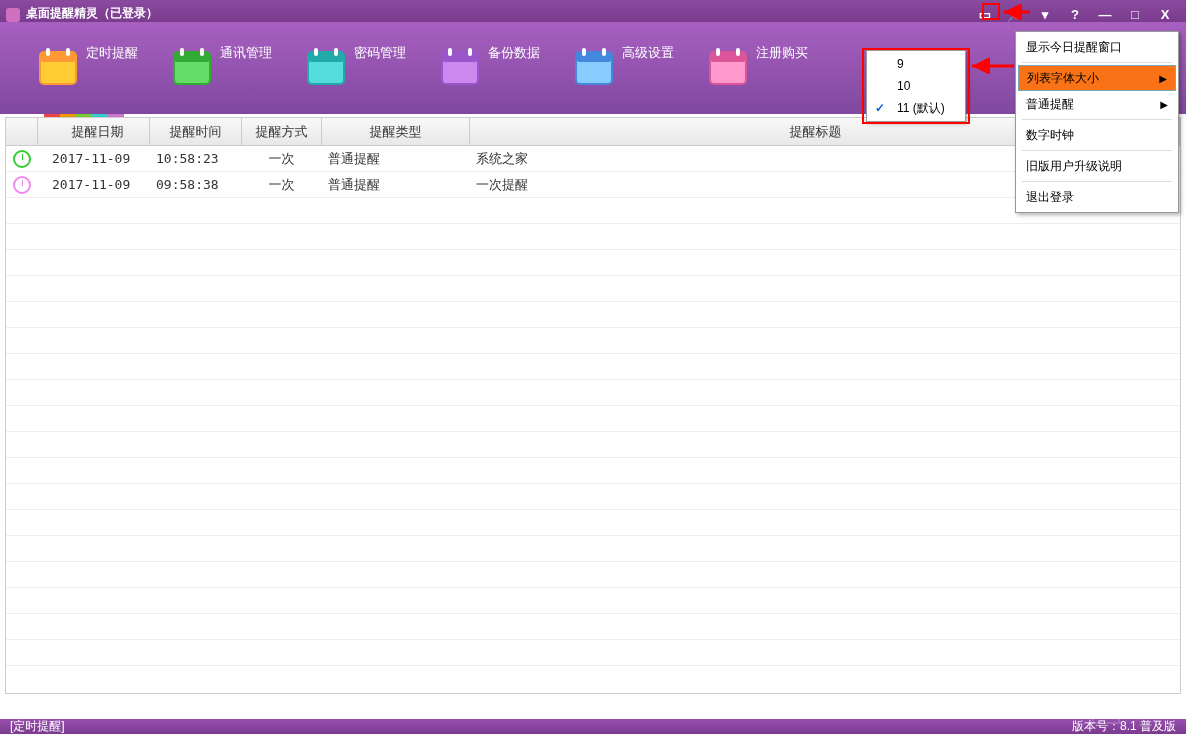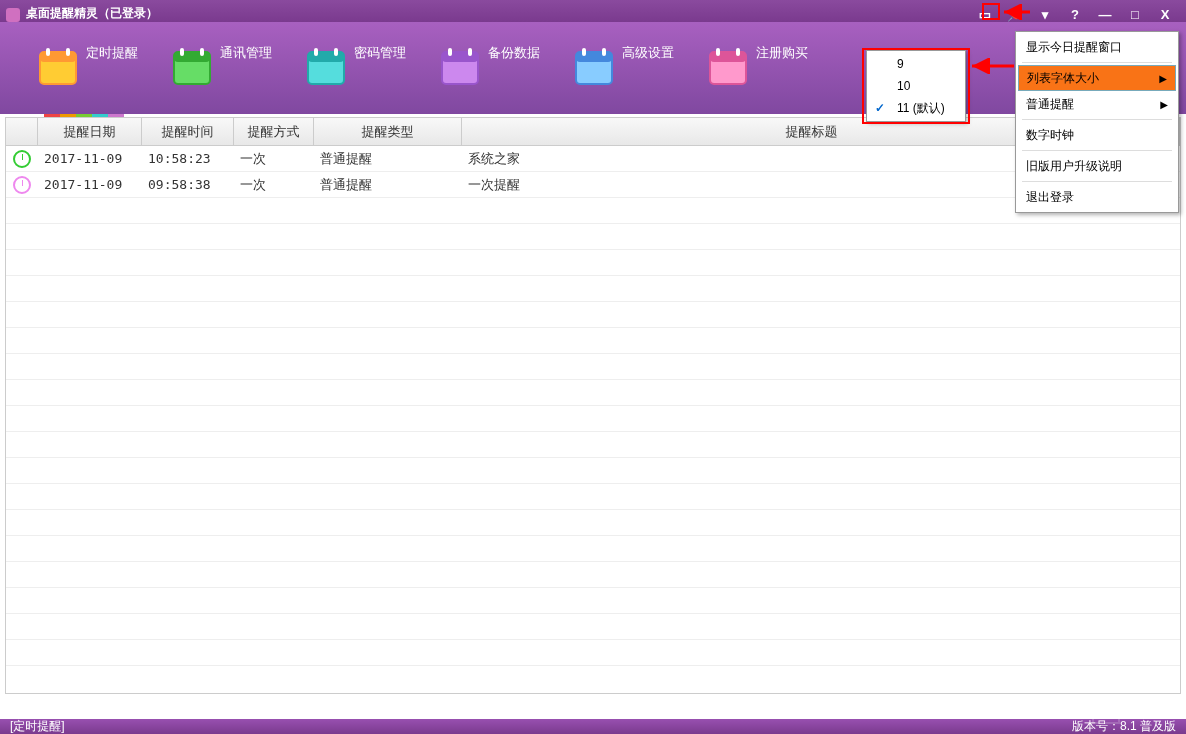--- a/index.html
+++ b/index.html
@@ -26,23 +26,23 @@
 .accents span { flex:0 0 16px; height:3px; }
 
 
 .table-wrap { position: absolute; top: 117px; left: 5px; right: 5px; bottom: 40px; border: 1px solid #ccc; background: #fff; display:flex; flex-direction:column; }
 .thead { display:flex; height: 28px; background: linear-gradient(#f8f8f8,#e8e8e8); border-bottom:1px solid #ccc; }
 .th { border-right:1px solid #ccc; display:flex; align-items:center; justify-content:center; font-size:13px; color:#333; }
 .tbody { flex:1; overflow:auto; }
 .tr { display:flex; height: 26px; border-bottom:1px solid #eee; align-items:center; }
 .td { border-right:1px solid transparent; padding: 0 6px; font-size:13px; color:#333; font-family:"SimSun",monospace; }
 .c-icon { width: 32px; display:flex; align-items:center; justify-content:center; }
-.c-date { width: 104px; }
+.c-date { width: 104px; margin-left: 8px; }
 .c-time { width: 92px; }
-.c-mode { width: 80px; }
+.c-mode { width: 80px; text-align:center; }
 .c-type { width: 148px; }
 .c-title { flex: 1; }
 .c-scroll { width: 18px; }
 .clock-icon { width:18px; height:18px; border-radius:50%; border:2px solid; display:inline-block; position:relative; }
 .clock-icon::after { content:''; position:absolute; width:1px; height:6px; background:currentColor; top:2px; left:50%; }
 .clock-green { border-color:#3c3; color:#3c3; }
 .clock-pink { border-color:#e8e; color:#e8e; }
 
 
 .statusbar { position:absolute; left:0; right:0; bottom:0; height:15px; background:linear-gradient(#9850b0,#7a3a8e); color:#fff; display:flex; align-items:center; padding:0 10px; font-size:12px; }

